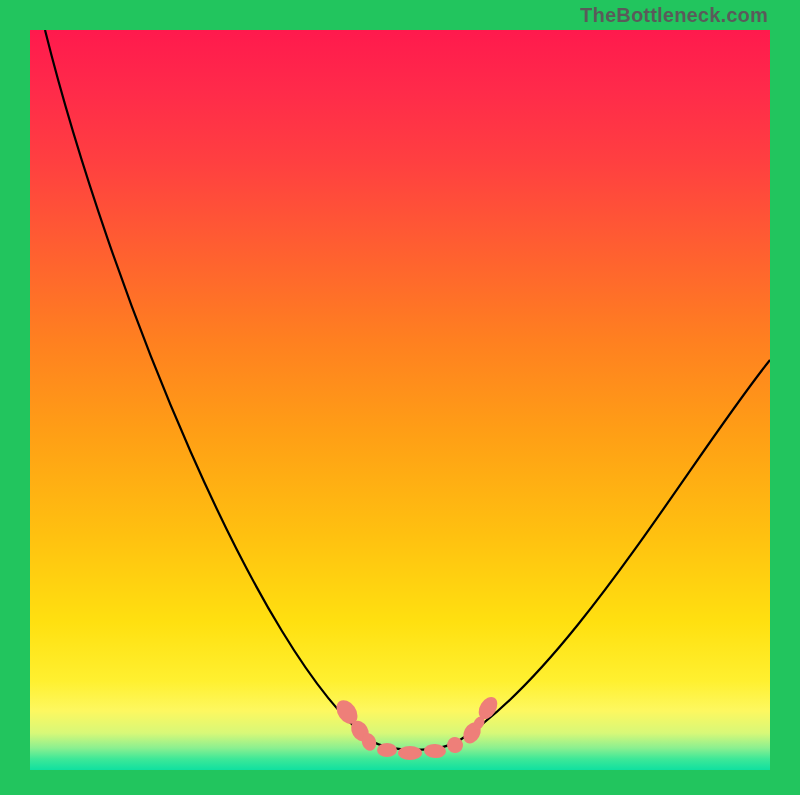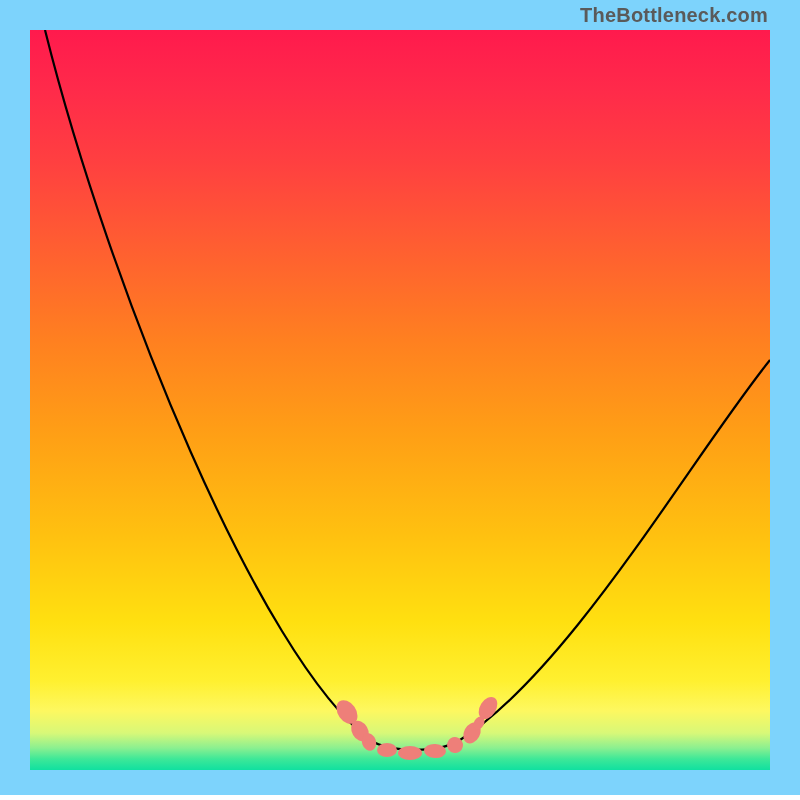--- a/index.html
+++ b/index.html
@@ -1,20 +1,20 @@
 <!DOCTYPE html>
 <html><head>
 <meta charset="utf-8">
 <style>
   * { margin: 0; padding: 0; box-sizing: border-box; }
   html, body { width: 800px; height: 800px; overflow: hidden; }
   .frame {
     width: 800px;
     height: 795px;
-    background: #7dd3fc;
+    background: #22c55e;
     position: relative;
   }
   .plot-area {
     position: absolute;
     left: 30px;
     top: 30px;
     width: 740px;
     height: 740px;
     background: linear-gradient(
       to bottom,

